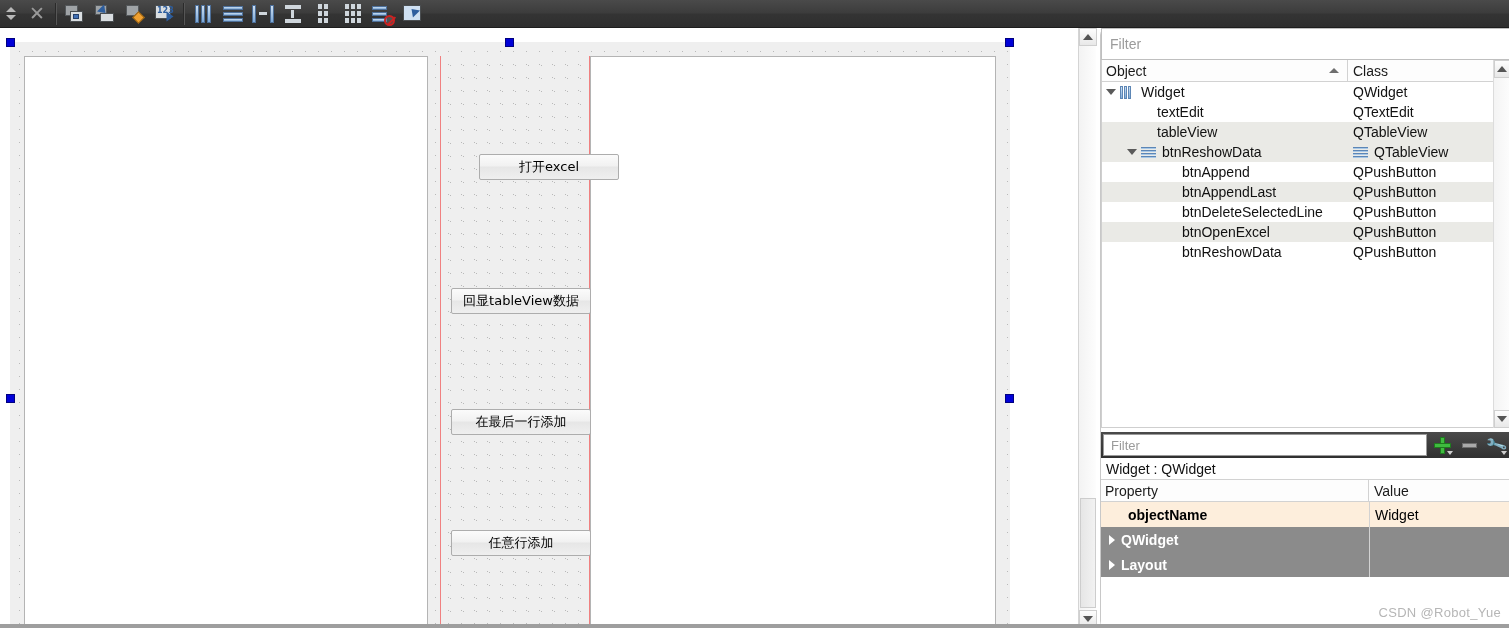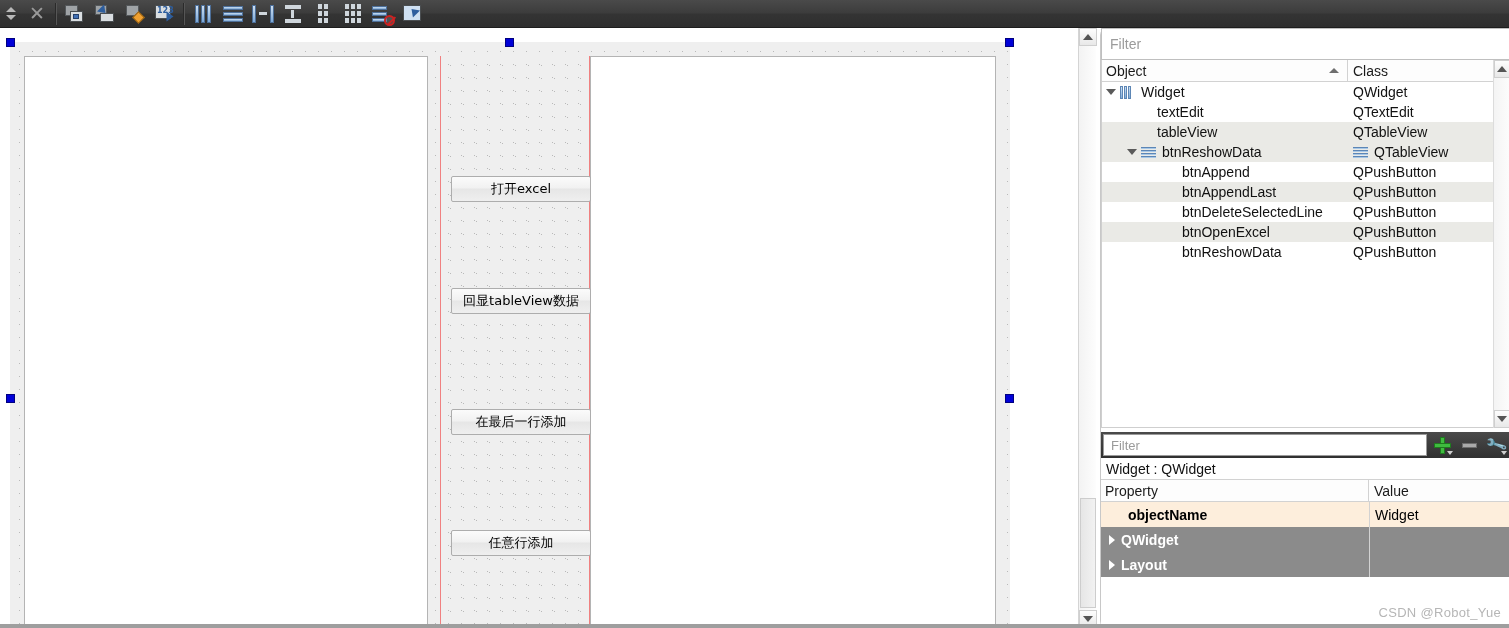--- a/index.html
+++ b/index.html
@@ -429,21 +429,21 @@
 
   <div class="canvas-wrap">
     <div class="form-outer">
       <div class="form-inner-dots"></div>
 
       <div class="tableview"></div>
       <div class="textedit"></div>
 
       <div class="vlayout">
         <div class="vlayout-dots"></div>
-        <div class="qbtn" style="top:120px;">打开excel</div>
+        <div class="qbtn" style="top:98px;margin-left:28px;">打开excel</div>
         <div class="qbtn" style="top:232px;">回显tableView数据</div>
         <div class="qbtn" style="top:353px;">在最后一行添加</div>
         <div class="qbtn" style="top:474px;">任意行添加</div>
 
       </div>
     </div>
 
     <div class="handle" style="left:6px; top:10px;"></div>
     <div class="handle" style="left:505px; top:10px;"></div>
     <div class="handle" style="left:1005px; top:10px;"></div>

